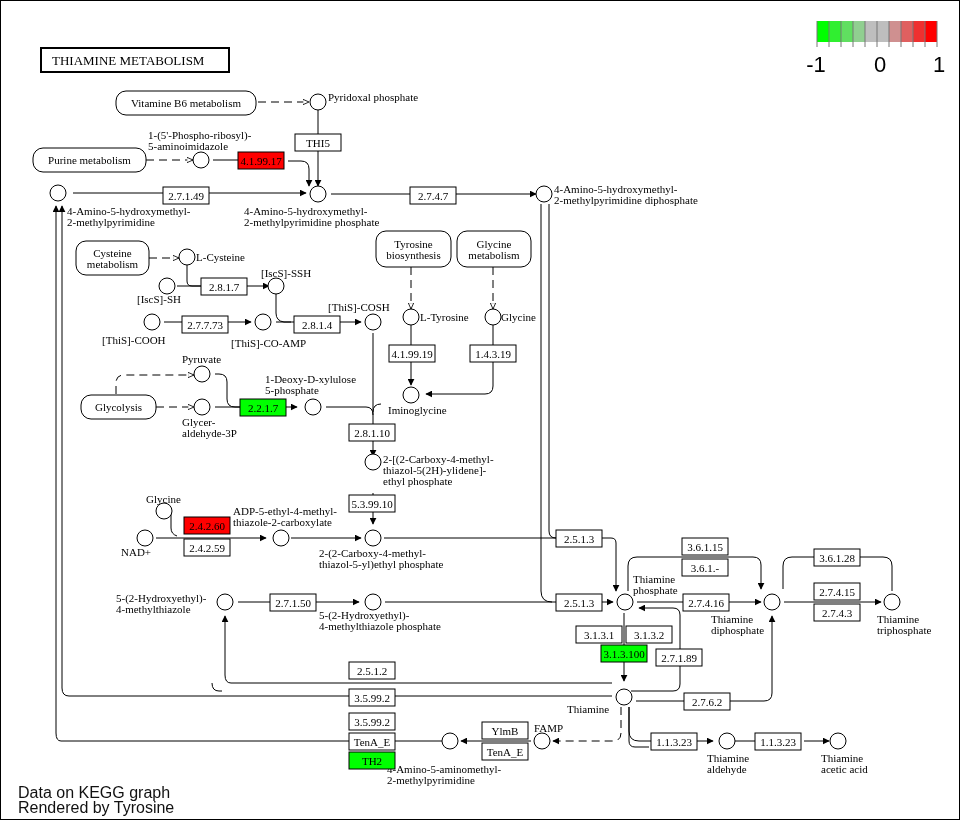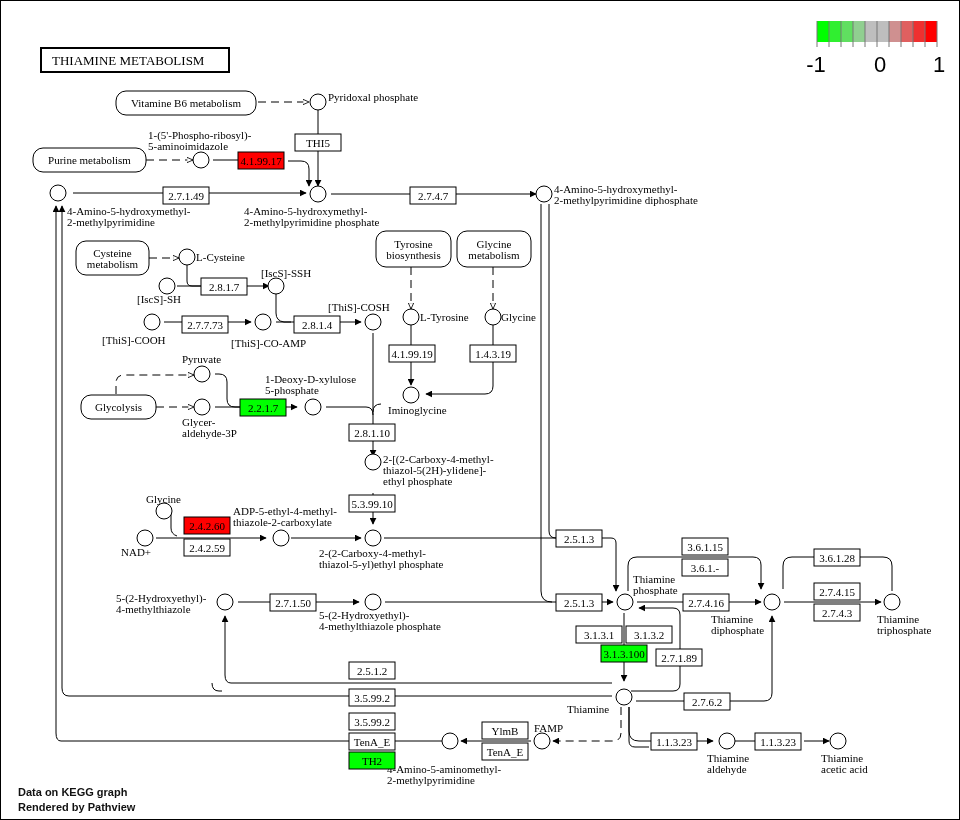--- a/index.html
+++ b/index.html
@@ -7,21 +7,21 @@
   #stage {
     position: relative; width: 958px; height: 818px;
     border: 1px solid #000; background: #fff;
   }
   svg#diagram { position: absolute; left: 0; top: 0; }
   .serif { font-family: "Liberation Serif", "DejaVu Serif", serif; }
   .sans { font-family: "Liberation Sans", "DejaVu Sans", sans-serif; }
   #footer {
     position: absolute; left: 17px; top: 784px;
     font-family: "Liberation Sans", "DejaVu Sans", sans-serif;
-    font-weight: bold; font-size: 11px; line-height: 15px; color: #111;
+    font-weight: normal; font-size: 16px; line-height: 15px; color: #111;
   }
 </style>
 </head>
 <body>
 
 <div id="stage">
   <svg id="diagram" width="958" height="818" xmlns="http://www.w3.org/2000/svg">
     <defs>
       <marker id="arr" viewBox="0 0 10 10" refX="9" refY="5" markerWidth="7" markerHeight="7" orient="auto">
         <path d="M0,0 L10,5 L0,10 z" fill="#000"></path>
@@ -435,15 +435,15 @@
         <line x1="924" y1="20" x2="924" y2="46" stroke="#777" stroke-width="1"></line>
         <line x1="936" y1="20" x2="936" y2="46" stroke="#777" stroke-width="1"></line>
         <text x="815" y="71" font-size="22" text-anchor="middle" class="sans">-1</text>
         <text x="879" y="71" font-size="22" text-anchor="middle" class="sans">0</text>
         <text x="938" y="71" font-size="22" text-anchor="middle" class="sans">1</text>
       </g>
   </svg>
 
   <div id="footer">
     <div>Data on KEGG graph</div>
-    <div>Rendered by Pathview</div>
+    <div>Rendered by Tyrosine</div>
   </div>
 </div>
 
 </body></html>

